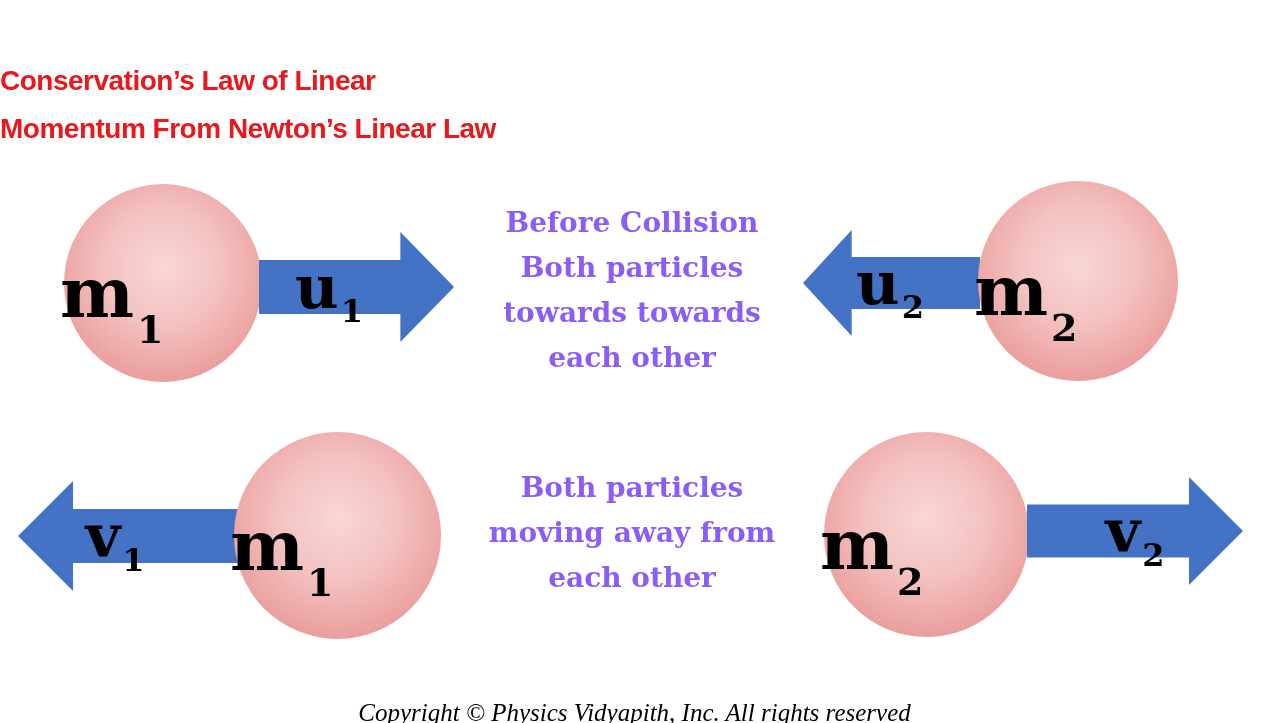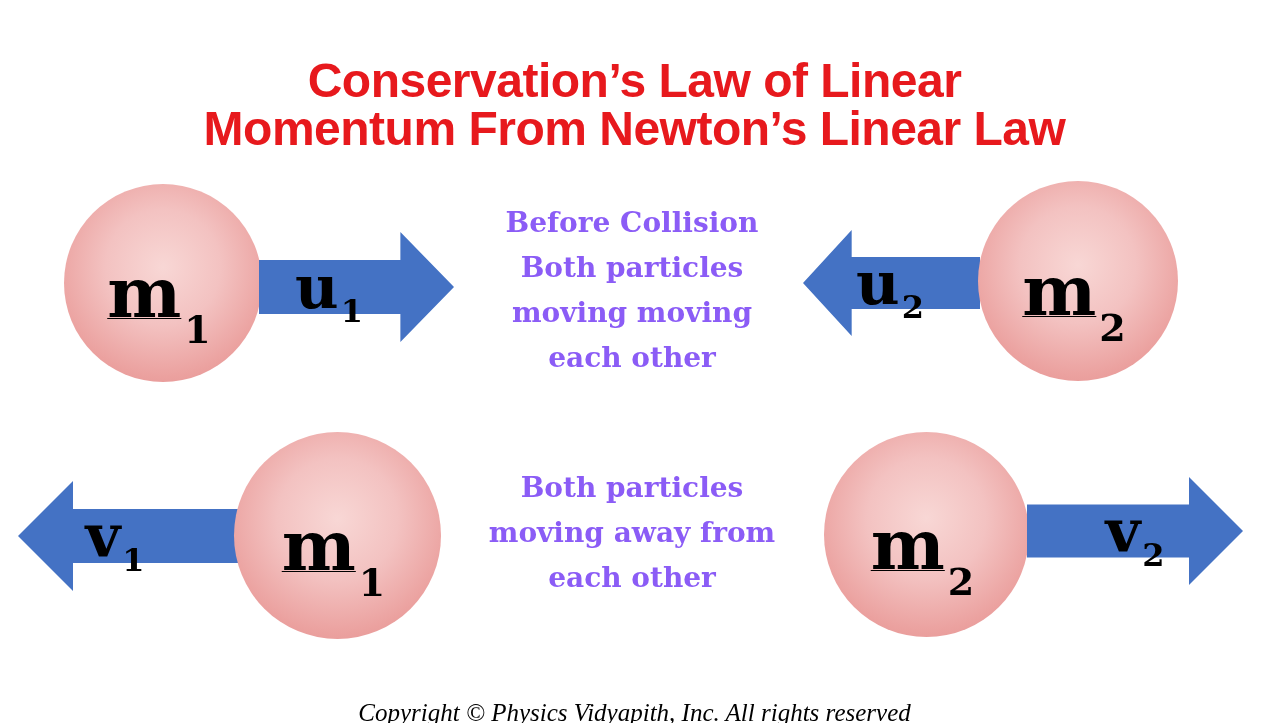--- a/index.html
+++ b/index.html
@@ -2,38 +2,38 @@
 <html><head>
 <meta charset="utf-8">
 <style>
   html,body { margin:0; padding:0; background:#ffffff; }
   #slide {
     position:relative; width:1269px; height:723px; background:#ffffff;
     overflow:hidden; font-family:"Liberation Serif", serif;
   }
   
   .title {
-    position:absolute; top:57px; left:0; width:100%; text-align:center;
+    position:absolute; top:57px; left:0; width:100%; 
     font-family:"Liberation Sans", sans-serif; font-weight:700;
-    font-size:48px; line-height:48px; color:#e7191d; letter-spacing:-0.5px;
+    font-size:28px; line-height:48px; color:#e7191d; letter-spacing:-0.5px;
   }
   
   .caption {
     position:absolute; width:390px; text-align:center; color:#8b5cf6;
     font-family:"DejaVu Serif", serif; font-weight:700;
     font-size:28px; line-height:45px; white-space:nowrap;
   }
   .caption-before { left:437px; top:200px; }
   .caption-after  { left:437px; top:465px; }
   
   .ball {
     position:absolute; border-radius:50%;
     background: radial-gradient(circle at 50% 42%,
       #f8d7d5 0%, #f3c2c1 38%, #eba19f 72%, #e08c8c 100%);
-    display:flex; align-items:center; justify-content:center;text-decoration:underline;
+    display:flex; align-items:center; justify-content:flex-start;
   }
   .ball-label {
     color:#000; font-family:"DejaVu Serif", serif; font-weight:700;
     transform: translate(-4px, 10px); white-space:nowrap;
   }
   .ball-label .sym   { font-size:70px; line-height:1; }
   .ball-label .subsc { display:inline-block; font-size:38px; line-height:1;
                        transform: translateY(26px); margin-left:3px; }
   
   .arrow { position:absolute; }
@@ -72,21 +72,21 @@
     <polygon points="0,28 145,28 145,0 200,55 145,110 145,82 0,82" fill="#4472c4"></polygon>
   </svg>
   <div class="arrow-label" style="left:259px; top:232px; width:140px; height:110px;">
     <span class="sym">u</span>
       <span class="subsc">1</span>
   </div>
 
   <div class="caption caption-before">
     <div>Before Collision</div>
     <div>Both particles</div>
-    <div>moving moving</div>
+    <div>towards towards</div>
     <div>each other</div>
   </div>
 
   <svg class="arrow" style="left:803px; top:230px;" width="177" height="106" viewBox="0 0 200 110" preserveAspectRatio="none">
     <polygon points="200,28 55,28 55,0 0,55 55,110 55,82 200,82" fill="#4472c4"></polygon>
   </svg>
   <div class="arrow-label" style="left:830px; top:230px; width:120px; height:106px;">
     <span class="sym">u</span>
       <span class="subsc">2</span>
   </div>

